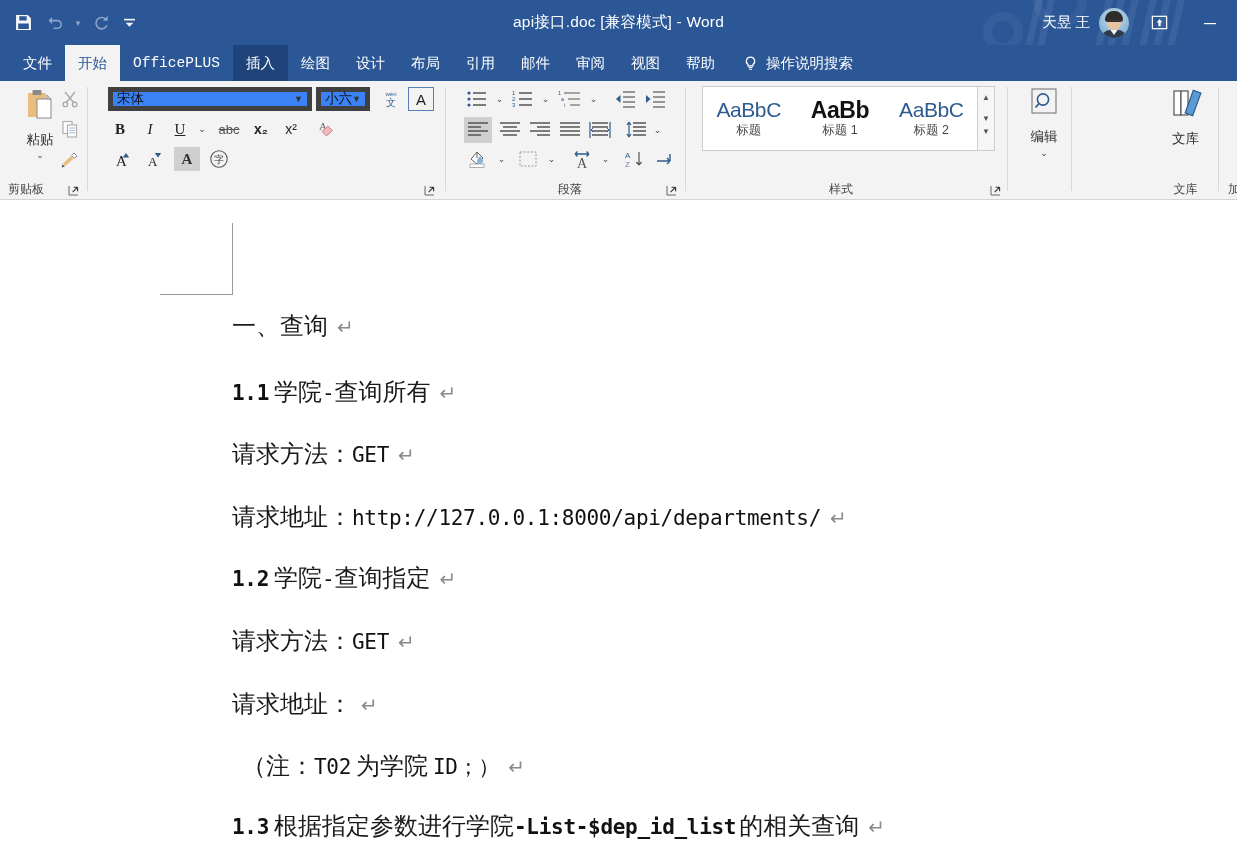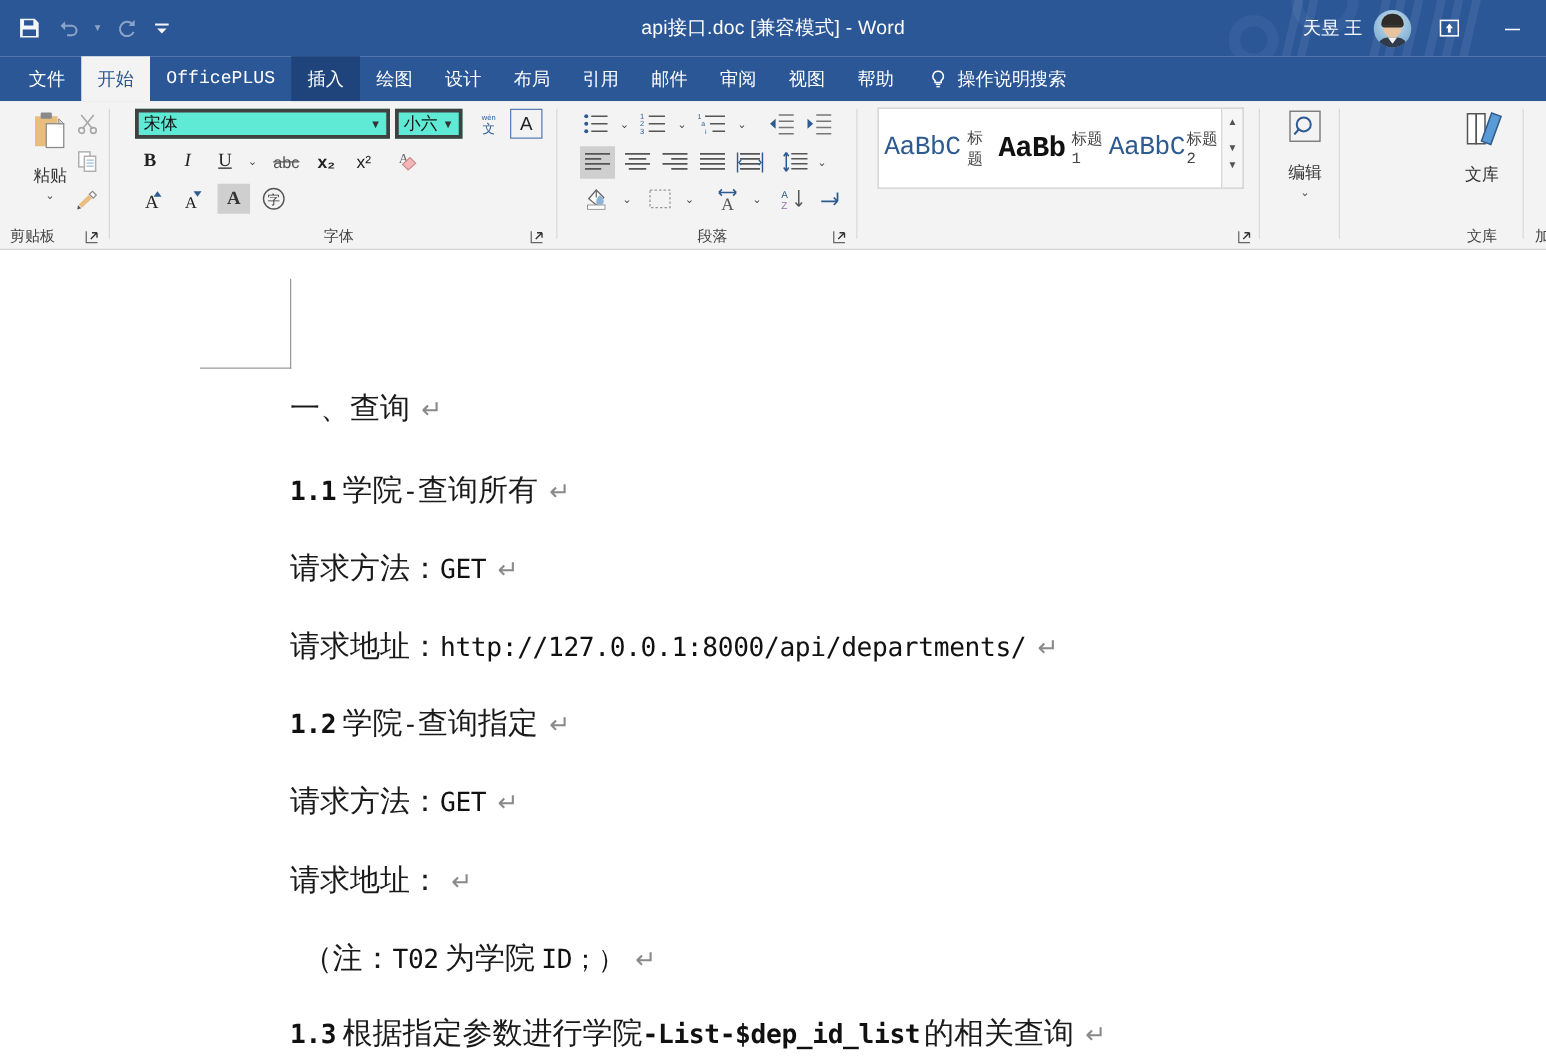--- a/index.html
+++ b/index.html
@@ -101,42 +101,42 @@
     position: absolute; left: 12px; top: 6px; width: 56px;
     display: flex; flex-direction: column; align-items: center; gap: 2px;
   }
   #paste-button .lbl { font-size: 13.5px; }
   .chev { font-size: 9px; color: #444; line-height: 8px; }
   .clip-side { position: absolute; left: 60px; }
 
   
   #grp-font { left: 96px; width: 350px; }
   .fontbox {
-    position: absolute; background: #5eead4; border: 3px solid #404040;
+    position: absolute; background: #3b82f6; border: 5px solid #404040;
     display: flex; align-items: center; font-size: 13.5px; color: #111; padding: 0 4px;
   }
   .fontbox .dd { margin-left: auto; font-size: 9px; color: #333; }
   .fbtn {
     position: absolute; display: flex; align-items: center; justify-content: center;
     color: #222;
   }
   .fbtn.dim { color: #b6b6b6; }
   .fbtn.sel { background: #cfcfcf; }
   .boxed { border: 1px solid #5a7fb5; }
 
   
   #grp-para { left: 454px; width: 232px; }
 
   
   #grp-styles { left: 694px; width: 314px; }
   .stylegallery {
     position: absolute; left: 8px; top: 5px; width: 276px; height: 65px;
     background: #ffffff; border: 1px solid #cdcdcd; display: flex;
   }
-  .styleitem { width: 92px; display: flex; flex-direction: row; align-items: center; justify-content: center; gap: 1px; font-family: Liberation Mono, monospace; }
+  .styleitem { width: 92px; display: flex; flex-direction: column; align-items: center; justify-content: center; gap: 1px; }
   .styleitem .samp { font-size: 21px; color: #2e5b8f; line-height: 22px; letter-spacing: -.4px; overflow: hidden; white-space: nowrap; width: 82px; text-align: center;}
   .styleitem .samp.h1 { color: #111; font-weight: bold; font-size: 23px; }
   .styleitem .nm { font-size: 12.5px; color: #444; }
   .gal-scroll {
     position: absolute; left: 284px; top: 5px; width: 17px; height: 65px;
     background: #f6f6f6; border: 1px solid #cdcdcd; border-left: none;
     display: flex; flex-direction: column; justify-content: space-between; align-items: center;
   }
   .gal-scroll div { font-size: 8px; color: #555; height: 21px; display:flex; align-items:center; }
 
@@ -403,21 +403,20 @@
       <svg width="22" height="22" viewBox="0 0 22 22">
             <circle cx="11" cy="11" r="8.2" fill="none" stroke="#555" stroke-width="1.1"></circle>
             <text x="11" y="15" font-size="10" fill="#333" text-anchor="middle" font-family="DejaVu Sans">字</text>
           </svg>
     </div>
     <div class="fbtn dim" style="left:114px; top:36px; width:0;"></div>
 
     <div class="fbtn dim" style="left:112px; top:96px; width:0; height:0;"></div>
     <div class="fbtn dim" style="left:12px; top:96px; width:0;"></div>
 
-    <div class="group-label">字体</div>
     <div class="dlg-launch" style="right:10px;">
       <svg width="13" height="13" viewBox="0 0 13 13">
             <path d="M2 2v9h9" fill="none" stroke="#666" stroke-width="1"></path>
             <path d="M10.6 3.2 5.6 8.2M10.6 3.2v4M10.6 3.2h-4" stroke="#333" stroke-width="1.1" fill="none"></path>
           </svg>
     </div>
     <div class="group-sep" style="right:0;"></div>
   </div>
 
   <div class="group" style="left:96px; width:350px; top:0; height:119px; pointer-events:none;">
@@ -561,20 +560,21 @@
         <div class="nm">标题 2</div>
       </div>
     </div>
     <div class="gal-scroll">
       <div>▲</div>
       <div>▼</div>
       <div style="flex-direction:column;line-height:5px;">
         <span>▼</span>
       </div>
     </div>
+    <div class="group-label" style="left:0;width:294px;">样式</div>
     <div class="dlg-launch" style="right:6px;">
       <svg width="13" height="13" viewBox="0 0 13 13">
             <path d="M2 2v9h9" fill="none" stroke="#666" stroke-width="1"></path>
             <path d="M10.6 3.2 5.6 8.2M10.6 3.2v4M10.6 3.2h-4" stroke="#333" stroke-width="1.1" fill="none"></path>
           </svg>
     </div>
     <div class="group-sep" style="right:0;"></div>
   </div>
 
   <div class="group" id="grp-edit">

